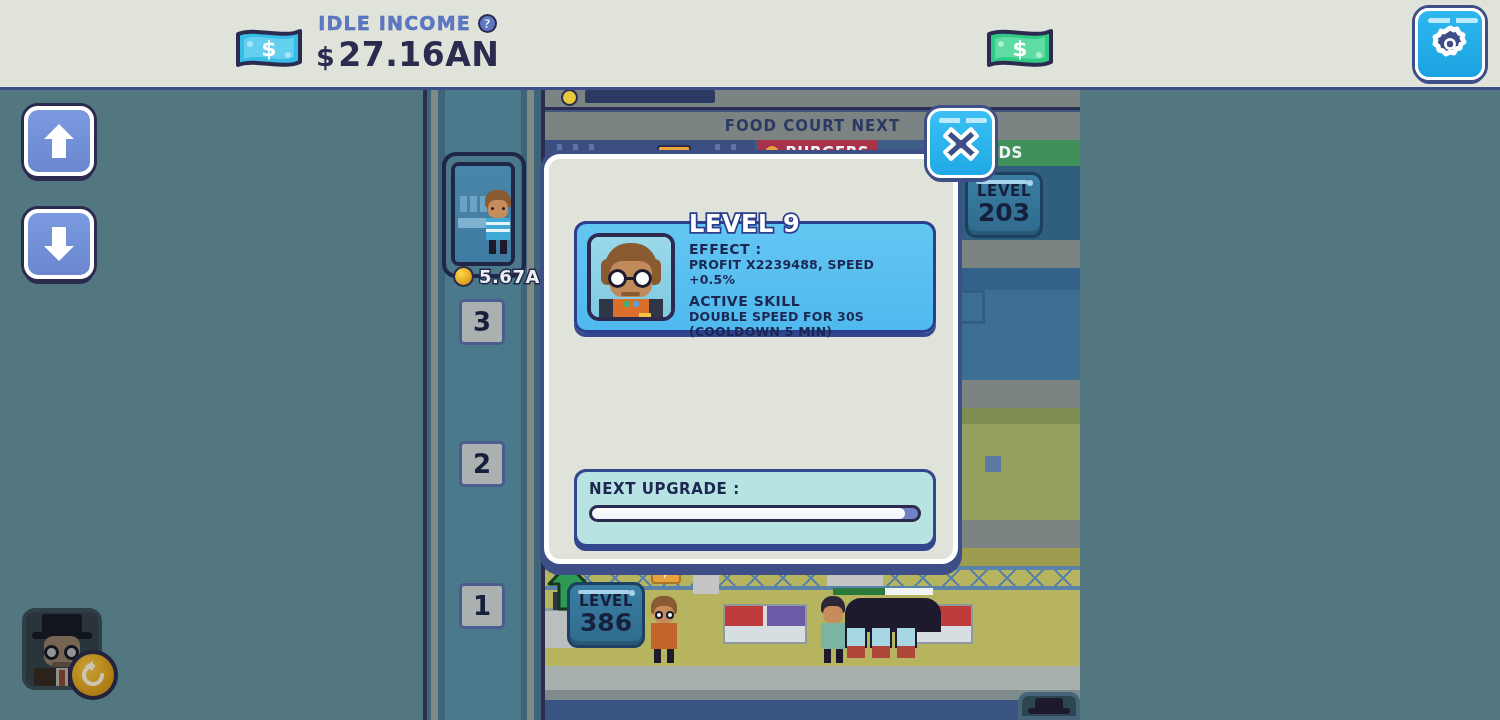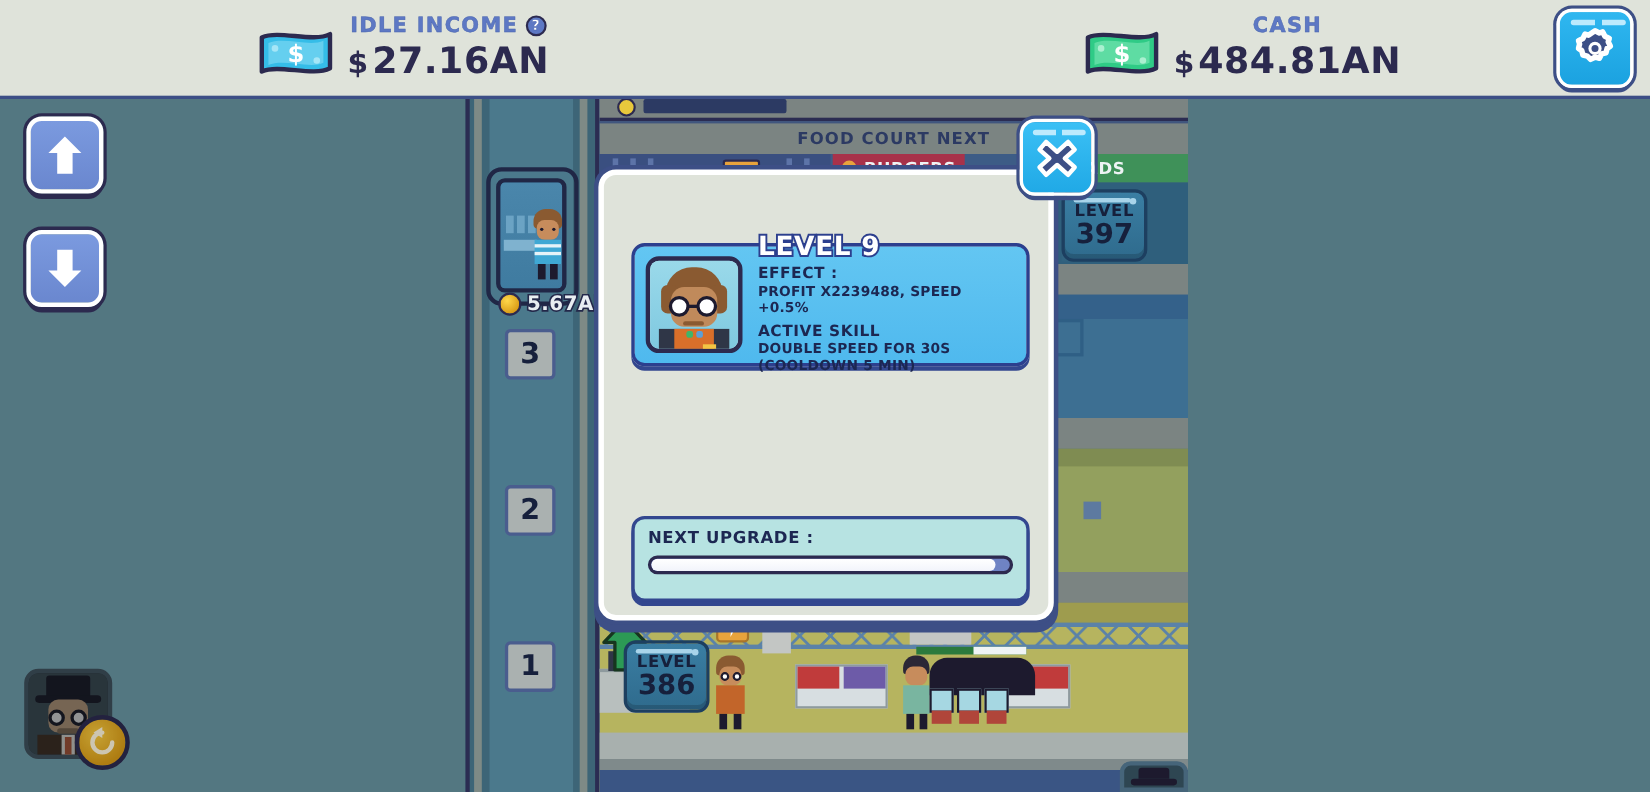--- a/index.html
+++ b/index.html
@@ -297,21 +297,21 @@
 
           <div style="position:absolute;left:404px;top:26px;width:131px;height:74px;background:#2f5f7c"></div>
           <div style="position:absolute;left:432px;top:34px;width:42px;height:24px;background:#3d6f92"></div>
           <div style="position:absolute;left:480px;top:40px;width:18px;height:30px;background:#2a5672"></div>
           <div style="position:absolute;left:420px;top:78px;width:70px;height:20px;background:#31627f"></div>
         </div>
         <div class="level-badge" style="left:420px;top:60px">
           <span class="pin"></span>
           <span class="pin2"></span>
           <span class="lv">LEVEL</span>
-          <span class="num">397</span>
+          <span class="num">203</span>
         </div>
       </div>
 
       <div class="floor" style="top:150px;height:140px">
         <div class="signbar"></div>
         <div class="floor-room" style="top:28px;height:112px;background:#3d6f92">
           <div style="position:absolute;left:0;top:0;width:535px;height:22px;background:#34618a"></div>
           <div style="position:absolute;left:300px;top:22px;width:140px;height:34px;border:3px solid #2f5f85;background:transparent"></div>
           <div style="position:absolute;left:300px;top:22px;width:140px;height:34px;background:linear-gradient(135deg,transparent 47%,#2f5f85 47% 53%,transparent 53%),linear-gradient(45deg,transparent 47%,#2f5f85 47% 53%,transparent 53%)"></div>
           <div style="position:absolute;left:260px;top:62px;width:80px;height:24px;background:#e8a33c;border-radius:3px"></div>
@@ -463,26 +463,20 @@
 
     <div class="stat stat-cash">
       <div class="bill">
         <svg width="70" height="48" viewBox="0 0 70 48">
           <path d="M4 10 C20 3, 50 15, 66 7 L66 38 C50 46, 20 34, 4 41 Z" fill="#2fcb86" stroke="#2c2a4f" stroke-width="4" stroke-linejoin="round"></path>
           <path d="M10 15 C24 9, 48 19, 60 13 L60 33 C48 39, 24 29, 10 35 Z" fill="#7fe8b8" opacity="0.6"></path>
           <circle cx="16" cy="20" r="3" fill="#aaf0d0"></circle>
             <circle cx="54" cy="31" r="3" fill="#aaf0d0"></circle>
           <text x="35" y="32" font-family="DejaVu Sans" font-size="22" font-weight="bold" fill="#ffffff" text-anchor="middle">$</text>
         </svg>
-      </div>
-      <div class="stat-text">
-        <div class="stat-label">CASH</div>
-        <div class="stat-value">
-          <span class="cur">$</span><span>484.81AN</span>
-        </div>
       </div>
     </div>
 
     <div class="settings-btn">
       <div class="hl"></div>
       <svg width="38" height="38" viewBox="0 0 38 38">
         <g stroke="#ffffff" stroke-width="5" fill="#3d4f86" stroke-linejoin="round">
           <path d="M19 3 l4 2 3-1 2 4 4 2 -1 3 2 4 -3 2 -1 4 -4 1 -2 4 -4-1 -4 2 -3-3 -4-1 -1-4 -3-2 1-4 -1-3 4-2 2-4 3 1z"></path>
         </g>
         <circle cx="19" cy="19" r="6" fill="#ffffff"></circle>

